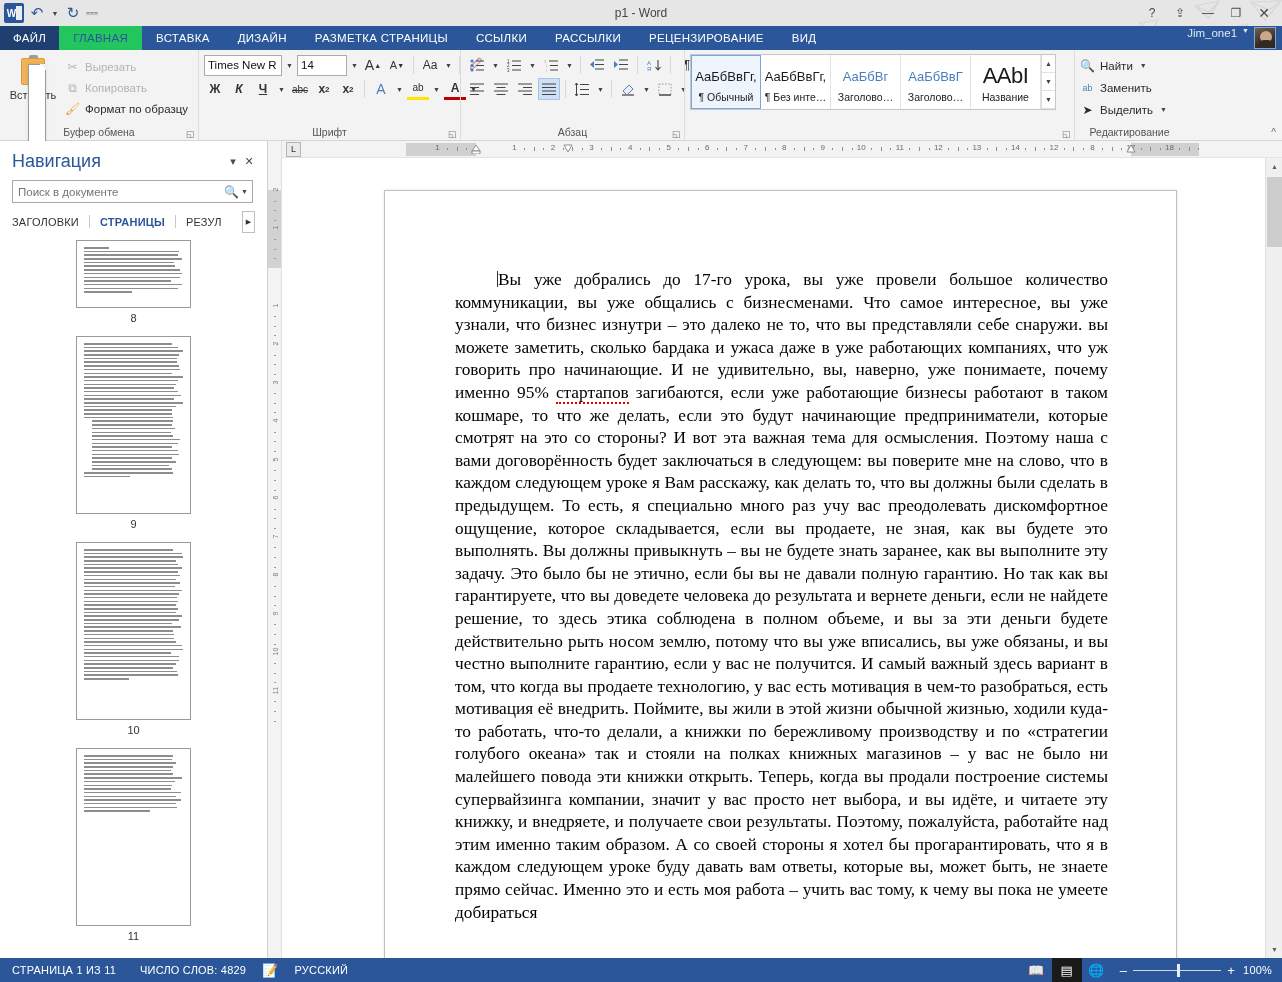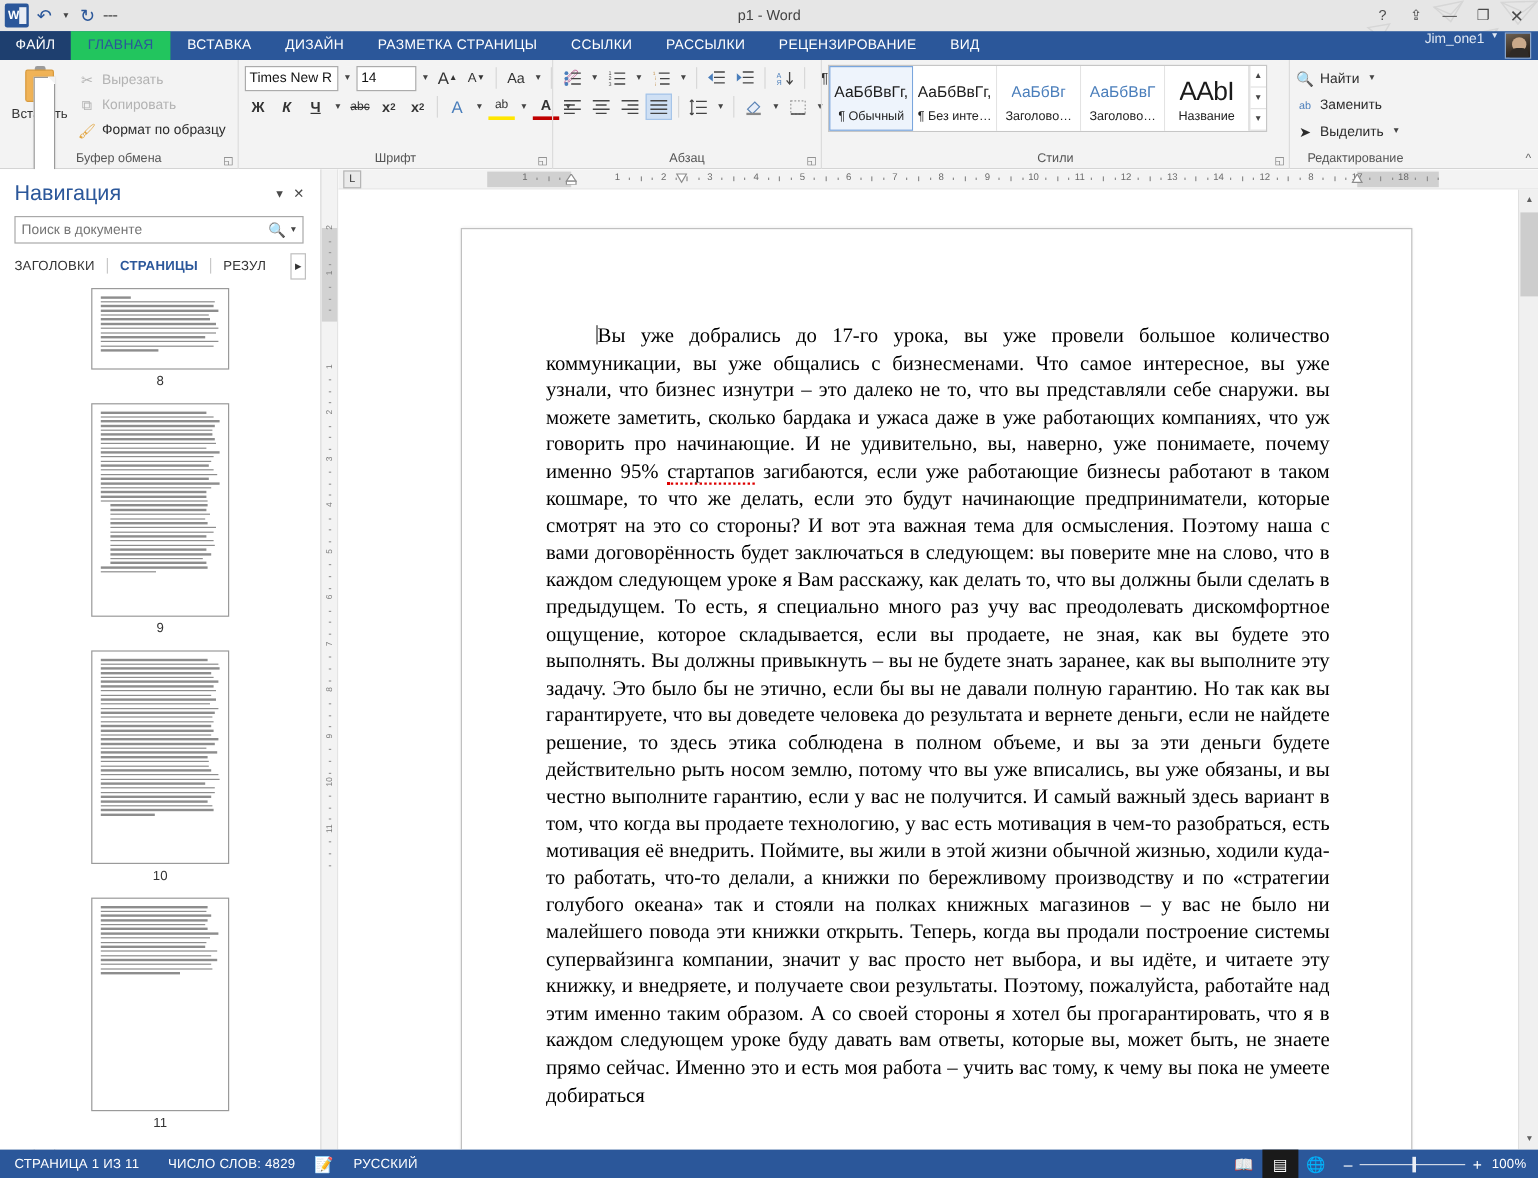--- a/index.html
+++ b/index.html
@@ -558,21 +558,20 @@
             <div class="style-prev big">ААbІ</div>
             <div class="style-name">Название</div>
           </div>
           <div class="gallery-scroll">
             <div class="gsbtn">▲</div>
             <div class="gsbtn">▼</div>
             <div class="gsbtn">▼</div>
           </div>
         </div>
       </div>
-      <div class="rgroup-label">Стили</div>
       <div class="dlg-launcher">◱</div>
     </div>
 
     <div class="rgroup g-edit">
       <div class="rgroup-body" style="flex-direction:column;padding-top:2px;gap:1px">
         <div class="edit-cmd">
           <span class="cico" style="color:#4a7ebb">🔍</span>
           <span>Найти</span>
           <span class="ddarrow">▼</span>
         </div>

